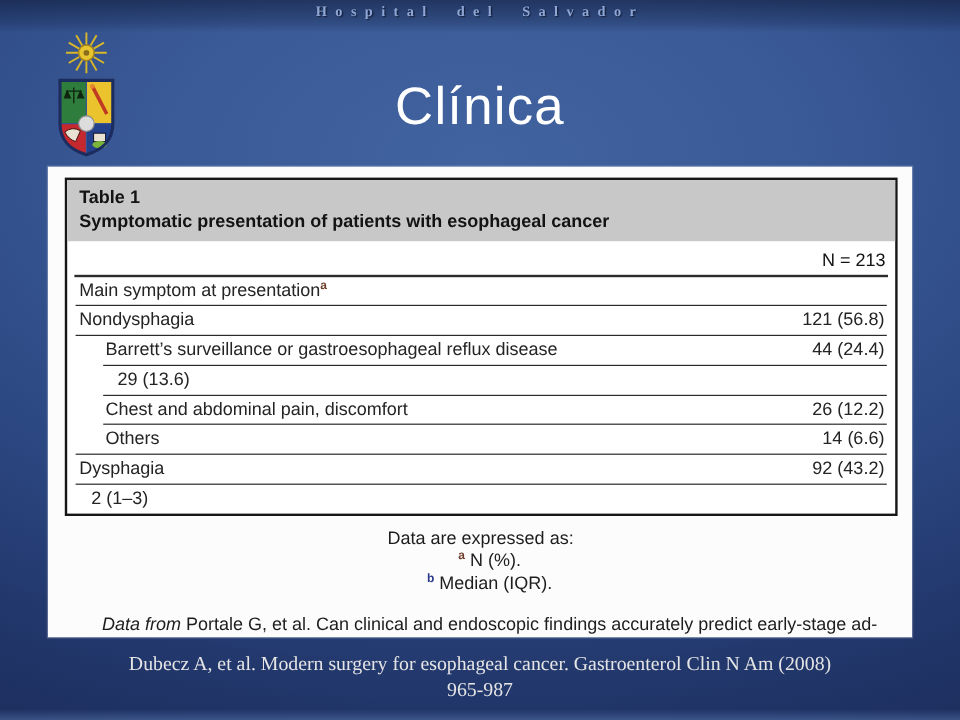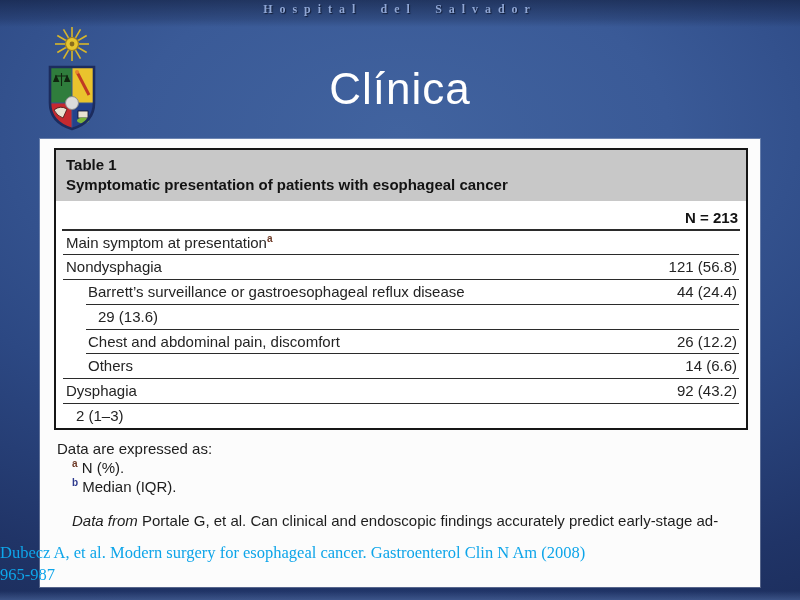--- a/index.html
+++ b/index.html
@@ -34,66 +34,67 @@
     white-space:nowrap;
   }
   .logo { position:absolute; left:26px; top:24px; width:92px; height:112px; }
   .slide-title {
     position:absolute; top:64px; left:0; right:0;
     text-align:center;
     font-size:44px; font-weight:400; letter-spacing:1px;
     color:#ffffff;
   }
   .panel {
-    position:absolute; left:40px; top:139px; width:720px; height:448px;
+    position:absolute; left:40px; top:139px; width:720px; height:392px;
     background:#fcfcfc;
     box-shadow:0 0 0 1px rgba(255,255,255,0.25);
     color:#222;
   }
   .table-card {
     margin:9px 12px 0 14px;
     border:2px solid #161616;
     background:#ffffff;
   }
   .table-head {
     background:#c8c8c8;
     padding:5px 10px 6px 10px;
     font-size:15px; font-weight:bold; color:#131313;
     line-height:1.32;
   }
   .n-row {
     display:flex; justify-content:flex-end;
     padding:8px 8px 3px 8px;
-    font-size:15px; font-weight:bold; color:#131313;
+    font-size:15px; font-weight:normal; color:#131313;
   }
   .divider { border-bottom:1px solid #2b2b2b; margin:0 7px; }
   .divider.thick { border-bottom-width:2px; margin:0 6px; }
   .divider.indent { margin-left:30px; }
   .t-row {
     display:flex; justify-content:space-between; align-items:center;
     padding:3px 9px 2px 10px;
     font-size:15px; color:#242424;
     line-height:1.25;
   }
   .t-row.indent { padding-left:32px; }
   .t-row .val { white-space:nowrap; padding-left:10px; }
   sup.marker { font-size:10px; font-weight:bold; line-height:0; }
   .sup-a { color:#6e3b28; }
   .sup-b { color:#2e3a8e; }
   .footnotes {
     padding:9px 16px 0 17px;
-    font-size:15px; color:#1d1d1d; line-height:1.27;
+    font-size:15px; color:#1d1d1d; line-height:1.27;text-align:center;
   }
   .fn-indent { padding-left:15px; }
   .fn-dfline1 { padding-left:15px;margin-top:15px; }
   .it { font-style:italic; }
   .citation {
     position:absolute; top:542px; left:0; right:0;
+    text-align:center;
     font-family:"Liberation Serif", serif;
-    font-size:16.5px; color:#0ea5e9; line-height:1.32;
+    font-size:16.5px; color:#e5e5e5; line-height:1.32;
   }
 </style>
 </head>
 <body>
 
 <div class="bg"></div>
 <div class="top-band"></div>
 <div class="bottom-band"></div>
 
 <div class="banner">Hospital del Salvador</div>

